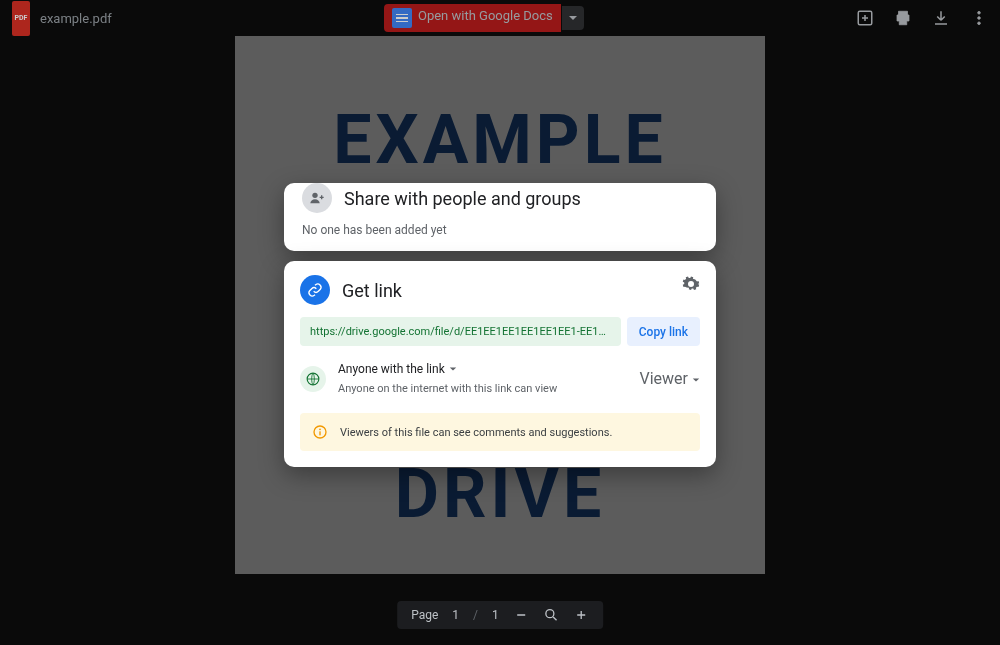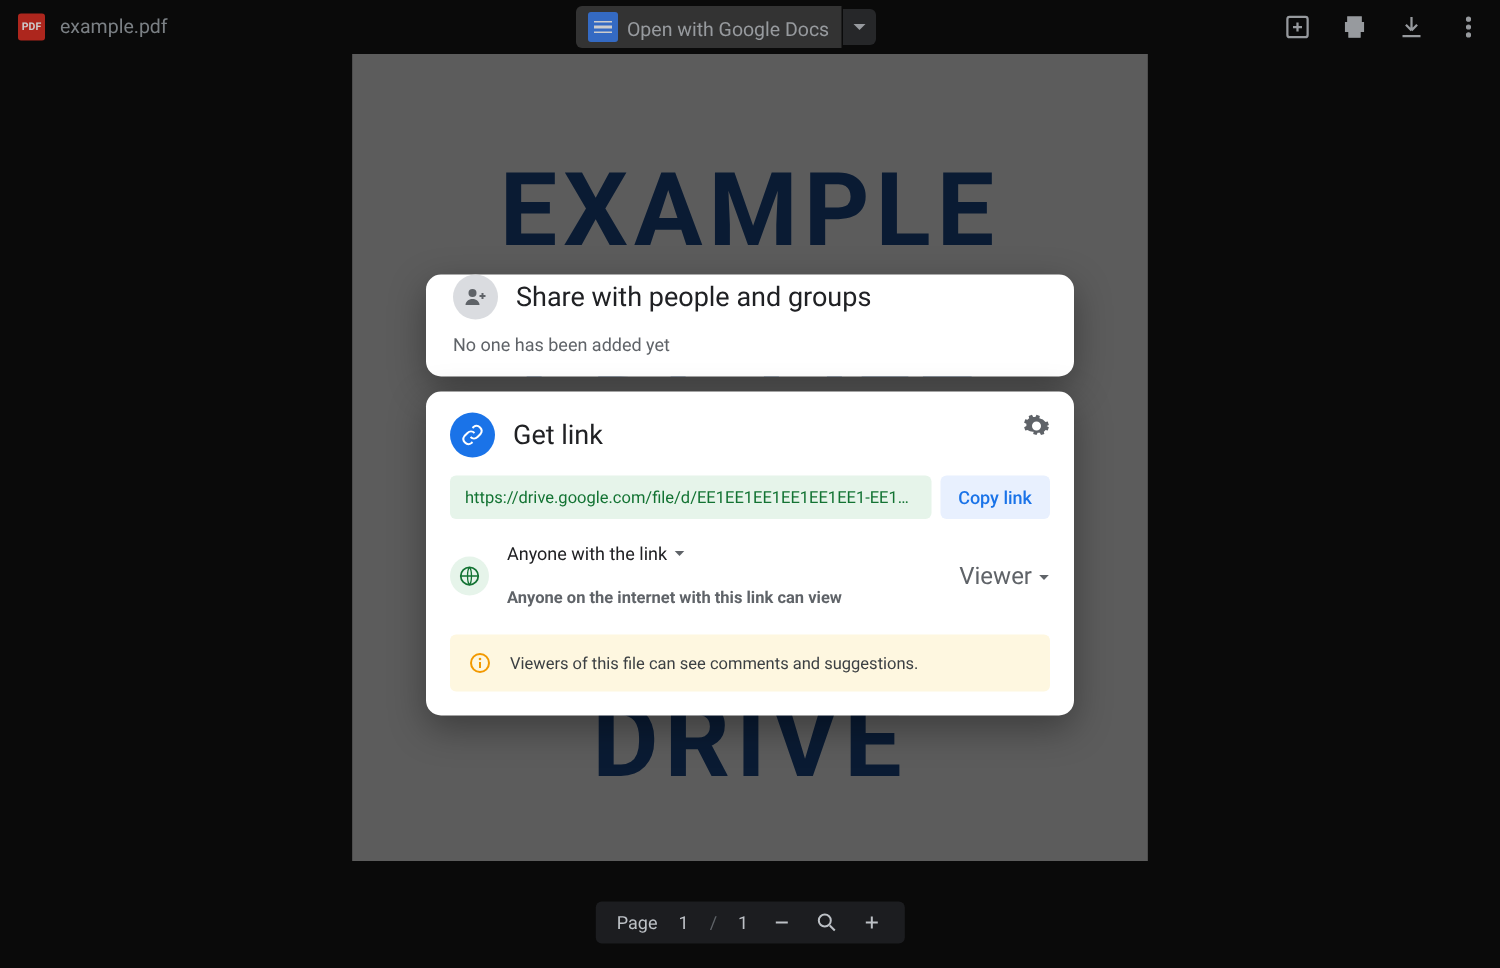--- a/index.html
+++ b/index.html
@@ -1,26 +1,26 @@
 <!DOCTYPE html>
 <html><head>
   <meta charset="utf-8">
   <style>
     * { margin: 0; padding: 0; box-sizing: border-box; font-family: Roboto, Arial, sans-serif; }
     body { width: 1000px; height: 645px; background: #0d0d0d; overflow: hidden; position: relative; }
 
     
     .topbar { height: 36px; display: flex; align-items: center; justify-content: space-between; padding: 0 12px; }
     .topbar-left { display: flex; align-items: center; gap: 10px; }
-    .pdf-badge { width: 18px; height: 18px; background: #d93025; color: #fff; font-size: 7px; font-weight: 700; display: flex; align-items: center; justify-content: center; border-radius: 2px; }
+    .pdf-badge { width: 18px; height: 35px; background: #d93025; color: #fff; font-size: 7px; font-weight: 700; display: flex; align-items: center; justify-content: center; border-radius: 2px; }
     .filename { color: #9aa0a6; font-size: 13px; }
     .topbar-center { display: flex; align-items: center; gap: 0; }
     .docs-icon { width: 20px; height: 20px; background: #4285f4; border-radius: 2px; display: flex; flex-direction: column; justify-content: center; align-items: center; gap: 2px; padding: 3px; }
     .docs-icon span { display: block; width: 12px; height: 1.5px; background: #fff; }
-    .open-with { color: #bdc1c6; font-size: 13px; padding: 4px 8px; background: #404040; display: flex; align-items: flex-end; gap: 6px; border-radius: 4px 0 0 4px; }
+    .open-with { color: #bdc1c6; font-size: 13px; padding: 4px 8px; background: #b91c1c; display: flex; align-items: flex-start; gap: 6px; border-radius: 4px 0 0 4px; }
     .open-caret { width: 22px; height: 24px; background: #303134; display: flex; align-items: center; justify-content: center; border-radius: 0 4px 4px 0; margin-left: 1px; }
     .open-caret svg { width: 10px; height: 10px; }
     .topbar-right { display: flex; align-items: center; gap: 20px; }
     .topbar-right svg { width: 18px; height: 18px; fill: #bdc1c6; stroke: #bdc1c6; }
 
     
     .canvas { position: absolute; top: 36px; left: 0; right: 0; display: flex; justify-content: center; }
     .page { width: 530px; height: 538px; background: #fff; padding-top: 60px; text-align: center; }
     .page .big { color: #1e4d8f; font-size: 68px; font-weight: 700; letter-spacing: 4px; line-height: 1.3; }
     .page-dim { position: absolute; top: 36px; left: 235px; width: 530px; height: 538px; background: rgba(0,0,0,0.55); }
@@ -49,21 +49,21 @@
 
     .link-row { display: flex; gap: 6px; margin-top: 12px; }
     .link-box { flex: 1; background: #e6f4ea; border-radius: 4px; padding: 8px 10px; color: #137333; font-size: 11px; white-space: nowrap; overflow: hidden; text-overflow: ellipsis; }
     .copy-btn { background: #e8f0fe; color: #1a73e8; border: none; border-radius: 4px; padding: 0 12px; font-size: 12px; font-weight: 500; cursor: pointer; }
 
     .access-row { display: flex; align-items: center; justify-content: space-between; margin-top: 16px; }
     .access-left { display: flex; align-items: center; gap: 12px; }
     .globe { width: 26px; height: 26px; border-radius: 50%; background: #e6f4ea; display: flex; align-items: center; justify-content: center; }
     .globe svg { width: 14px; height: 14px; fill: #137333; }
     .access-title { font-size: 12px; color: #202124; display: flex; align-items: center; gap: 4px; }
-    .access-sub { font-size: 11px; color: #5f6368; margin-top: 16px; font-weight: bold; }
+    .access-sub { font-size: 11px; color: #5f6368; margin-top: 6px; }
     .viewer { color: #5f6368; font-size: 16px; display: flex; align-items: flex-start; gap: 4px; }
     .caret-sm svg { width: 8px; height: 8px; }
 
     .notice { background: #fef7e0; border-radius: 4px; padding: 11px 12px; display: flex; align-items: center; gap: 12px; margin-top: 18px; }
     .notice svg { width: 16px; height: 16px; }
     .notice-text { font-size: 11px; color: #3c4043; }
 
     .card-b-foot { margin-top: 14px; display: flex; align-items: center; justify-content: space-between; }
     .feedback { color: #1a73e8; font-size: 10px; text-decoration: underline; }
     .done-btn { background: #1a73e8; color: #fff; border: none; border-radius: 4px; padding: 8px 18px; font-size: 13px; font-weight: 500; cursor: pointer; }

